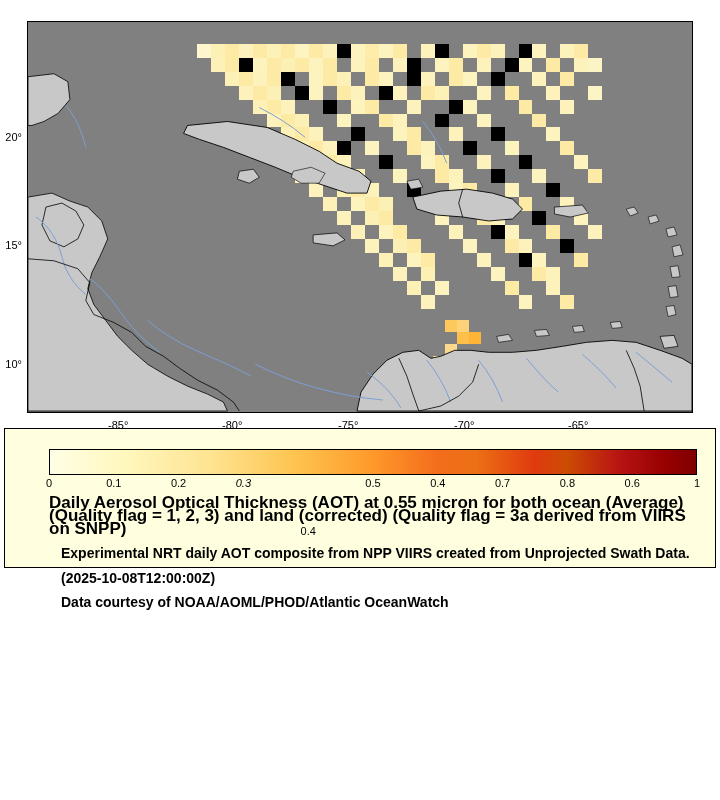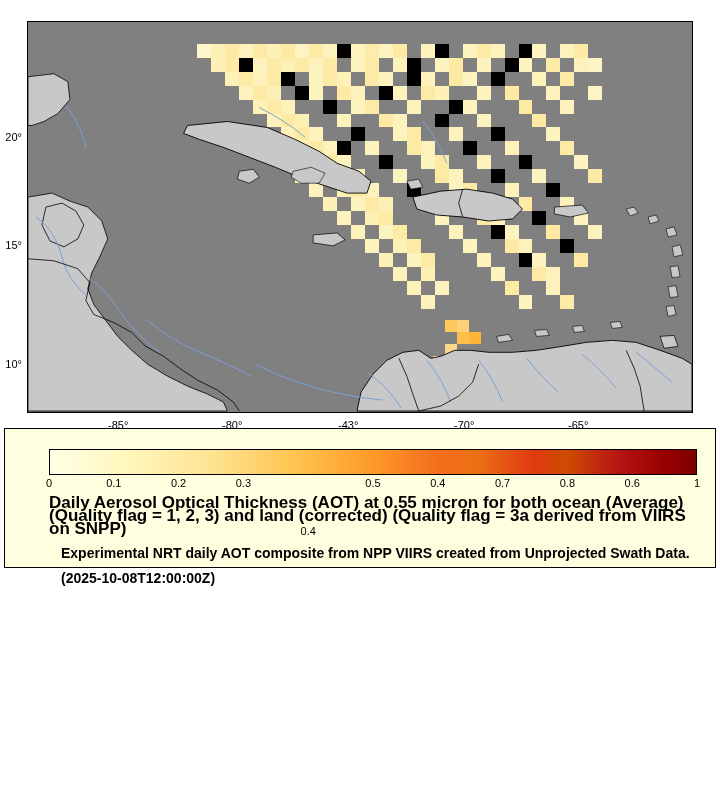--- a/index.html
+++ b/index.html
@@ -425,41 +425,42 @@
   </div>
 
   <div>
 
     <div class="axis-label y-axis-label" style="left:-2px; top:131px; width:24px;">20°</div>
     <div class="axis-label y-axis-label" style="left:-2px; top:239px; width:24px;">15°</div>
     <div class="axis-label y-axis-label" style="left:-2px; top:358px; width:24px;">10°</div>
 
     <div class="axis-label" style="left:108px; top:419px;">-85°</div>
     <div class="axis-label" style="left:222px; top:419px;">-80°</div>
-    <div class="axis-label" style="left:338px; top:419px;">-43°</div>
+    <div class="axis-label" style="left:338px; top:419px;">-75°</div>
     <div class="axis-label" style="left:454px; top:419px;">-70°</div>
     <div class="axis-label" style="left:568px; top:419px;">-65°</div>
   </div>
 
   <div id="legend-panel">
     <div id="colorbar-wrap">
       <div id="colorbar"></div>
       <div class="cb-tick-label" style="left:0%;">0</div>
       <div class="cb-tick-label" style="left:10%;">0.1</div>
       <div class="cb-tick-label" style="left:20%;">0.2</div>
-      <div class="cb-tick-label" style="left:30%;">0.3</div>
+      <div class="cb-tick-label" style="left:30%;font-style:italic;">0.3</div>
       <div class="cb-tick-label" style="left:40%;margin-top:48px;">0.4</div>
       <div class="cb-tick-label" style="left:50%;">0.5</div>
       <div class="cb-tick-label" style="left:60%;">0.4</div>
       <div class="cb-tick-label" style="left:70%;">0.7</div>
       <div class="cb-tick-label" style="left:80%;text-align:right;">0.8</div>
       <div class="cb-tick-label" style="left:90%;">0.6</div>
       <div class="cb-tick-label" style="left:100%;">1</div>
     </div>
 
     <div id="legend-text">
       <p id="legend-title">Daily Aerosol Optical Thickness (AOT) at 0.55 micron for both ocean (Average) (Quality flag = 1, 2, 3) and land (corrected) (Quality flag = 3a derived from VIIRS on SNPP)</p>
       <p class="legend-sub">Experimental NRT daily AOT composite from NPP VIIRS created from Unprojected Swath Data.</p>
       <p class="legend-sub">(2025-10-08T12:00:00Z)</p>
+      <p class="legend-sub">Data courtesy of NOAA/AOML/PHOD/Atlantic OceanWatch</p>
     </div>
   </div>
 
 </div>
 
 </body></html>

